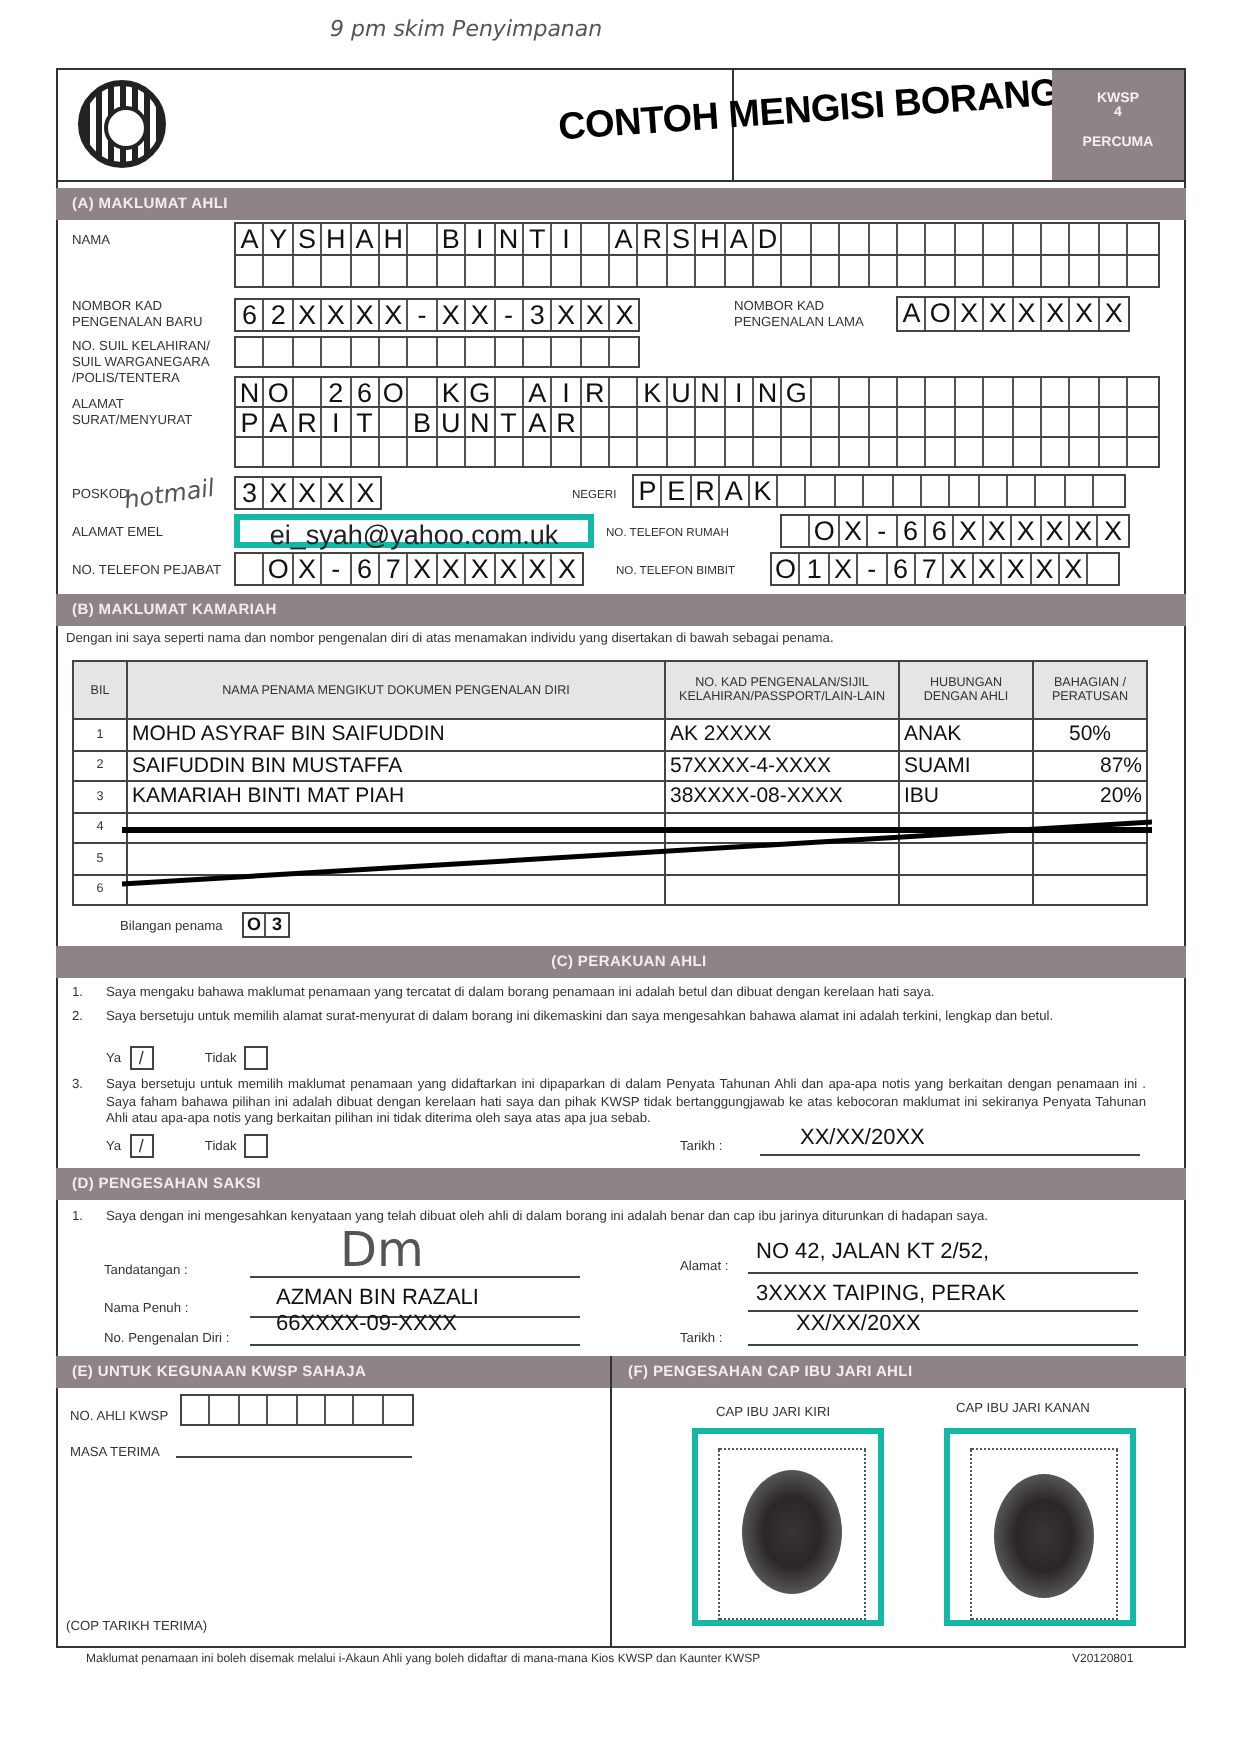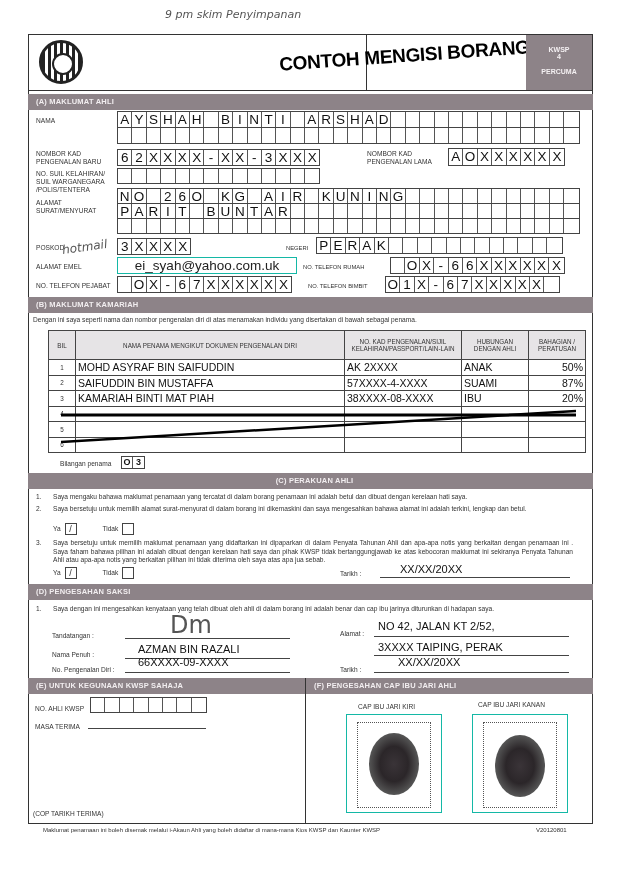--- a/index.html
+++ b/index.html
@@ -6,25 +6,25 @@
   body{width:619px;height:870px;position:relative;overflow:hidden;font-family:"Liberation Sans",sans-serif;color:#222;}
   .abs{position:absolute;}
   .hw{font-family:"DejaVu Sans",sans-serif;color:#555;font-style:italic;}
   .form{position:absolute;left:28px;top:34px;width:565px;height:790px;border:1px solid #333;box-sizing:border-box;}
   .hdr{position:absolute;left:28px;top:34px;width:565px;height:57px;border:1px solid #333;box-sizing:border-box;background:#fff;}
   .sec{position:absolute;left:28px;width:565px;height:16px;background:#8d8388;color:#f2eef0;font-size:7.5px;font-weight:bold;line-height:16px;padding-left:8px;box-sizing:border-box;letter-spacing:0.2px;}
   .lbl{position:absolute;font-size:6.6px;color:#333;line-height:8px;text-transform:uppercase;}
   .grid{position:absolute;display:flex;border:1px solid #444;box-sizing:border-box;}
   .grid .c{width:14.4px;height:100%;border-right:1px solid #555;box-sizing:border-box;font-size:13.5px;text-align:center;line-height:15px;color:#111;}
   .grid .c:last-child{border-right:none;}
-  .box{position:absolute;border:1px solid #14b8a6;box-sizing:border-box;}
+  .box{position:absolute;border:3px solid #14b8a6;box-sizing:border-box;}
   .txt{position:absolute;font-size:6.6px;color:#333;line-height:8.5px;}
   .uline{position:absolute;border-bottom:1px solid #444;}
   .val{position:absolute;font-size:11px;color:#111;}
-  table.pen{position:absolute;left:48px;top:330px;width:538px;border-collapse:collapse;}
+  table.pen{position:absolute;left:36px;top:330px;width:538px;border-collapse:collapse;}
   table.pen td, table.pen th{border:1px solid #444;font-size:6.3px;font-weight:normal;padding:0 2px;height:14.5px;}
   table.pen th{background:#e6e4e6;height:28px;text-align:center;color:#333;}
   table.pen td.v{font-size:10.5px;color:#111;}
   .num{font-size:6px;text-align:center;color:#333;}
   .chk{display:inline-block;width:12px;height:12px;border:1px solid #444;box-sizing:border-box;vertical-align:middle;text-align:center;font-size:9px;line-height:11px;margin-left:4px;}
 </style>
 </head>
 <body>
 
 <div class="abs hw" style="left:165px;top:8px;font-size:11px;">9 pm   skim Penyimpanan</div>
@@ -358,21 +358,21 @@
       <th style="width:62px;">HUBUNGAN DENGAN AHLI</th>
       <th>BAHAGIAN / PERATUSAN</th>
     </tr>
   </thead>
   <tbody id="nominee-body">
       <tr>
         <td class="num">1</td>
         <td class="v">MOHD ASYRAF BIN SAIFUDDIN</td>
         <td class="v">AK 2XXXX</td>
         <td class="v">ANAK</td>
-        <td class="v" style="text-align: right;">50%</td>
+        <td class="v" style="text-align: center;">50%</td>
       </tr>
       <tr>
         <td class="num">2</td>
         <td class="v">SAIFUDDIN BIN MUSTAFFA</td>
         <td class="v">57XXXX-4-XXXX</td>
         <td class="v">SUAMI</td>
         <td class="v" style="text-align: right;">87%</td>
       </tr>
       <tr>
         <td class="num">3</td>

